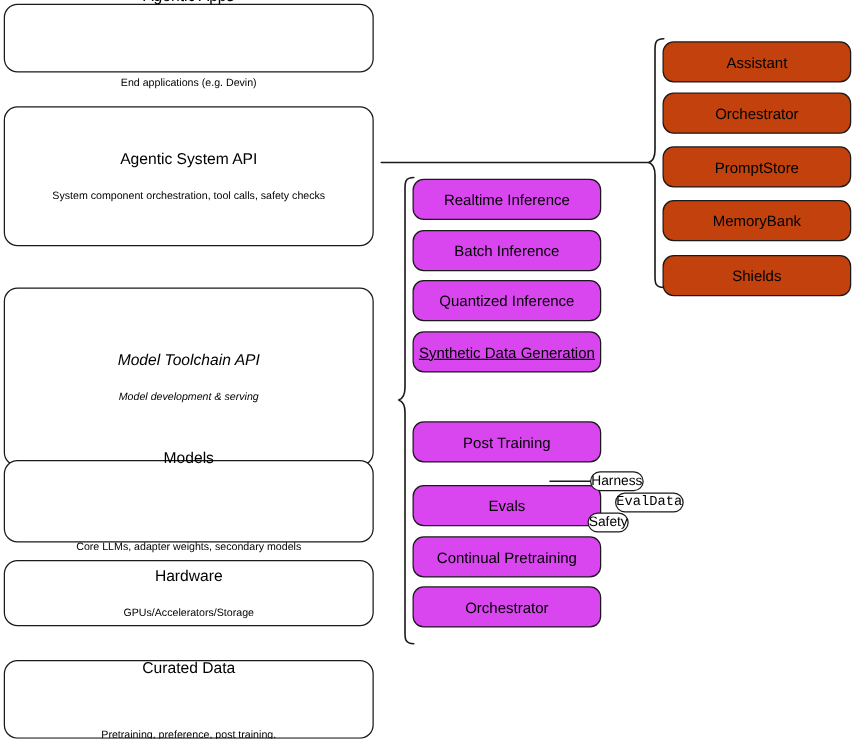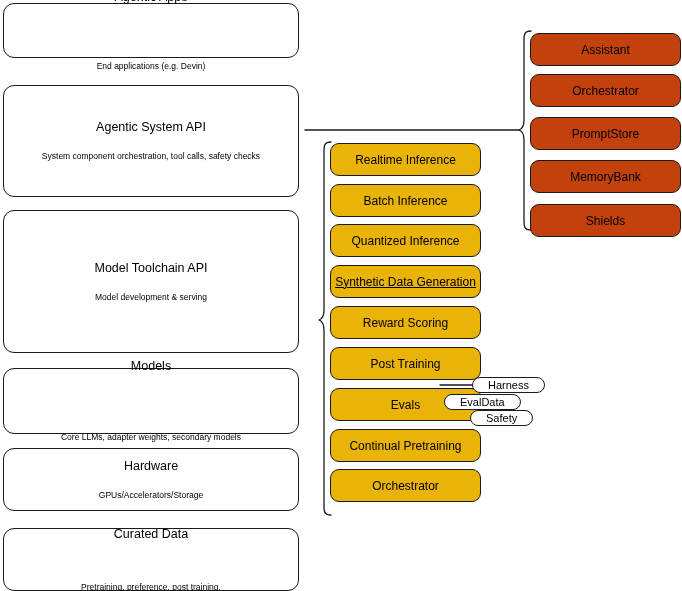--- a/index.html
+++ b/index.html
@@ -59,21 +59,21 @@
   
   .stack-box { left: 3px; width: 296px; }
 
   
   .chip {
     position: absolute;
     left: 330px;
     width: 151px;
     height: 33px;
     box-sizing: border-box;
-    background: #eab308;
+    background: #d946ef;
     border: 1.3px solid #1a1a1a;
     border-radius: 9px;
     display: flex;
     align-items: center;
     justify-content: center;
     font-size: 12px;
     white-space: nowrap;
   }
 
   
@@ -99,21 +99,21 @@
     box-sizing: border-box;
     background: #ffffff;
     border: 1.3px solid #1a1a1a;
     border-radius: 999px;
     height: 16px;
     display: flex;
     align-items: center;
     justify-content: center;
     font-size: 11px;
     white-space: nowrap;
-    padding: 0 15px;
+    padding: 0 0;
   }
 </style>
 </head>
 <body>
 
 <div id="canvas">
 
   <svg id="svg-layer" viewBox="0 0 682 591" xmlns="http://www.w3.org/2000/svg">
     <g fill="none" stroke="#1a1a1a" stroke-width="1.3" stroke-linecap="round" stroke-linejoin="round">
 
@@ -143,52 +143,51 @@
   <div class="box stack-box" style="top:3px;   height:55px;gap:40px;">
     <div class="title">Agentic Apps</div>
     <div class="subtitle">End applications (e.g. Devin)</div>
   </div>
 
   <div class="box stack-box" style="top:85px;  height:112px;">
     <div class="title">Agentic System API</div>
     <div class="subtitle">System component orchestration, tool calls, safety checks</div>
   </div>
 
-  <div class="box stack-box" style="top:210px; height:143px;">
+  <div class="box stack-box" style="top:230px; height:143px;font-style:italic;">
     <div class="title">Model Toolchain API</div>
     <div class="subtitle">Model development &amp; serving</div>
   </div>
 
   <div class="box stack-box" style="top:368px; height:66px;gap:42px;">
     <div class="title">Models</div>
     <div class="subtitle">Core LLMs, adapter weights, secondary models</div>
   </div>
 
-  <div class="box stack-box" style="top:448px; height:63px;">
+  <div class="box stack-box" style="top:448px; height:53px;">
     <div class="title">Hardware</div>
     <div class="subtitle">GPUs/Accelerators/Storage</div>
   </div>
 
   <div class="box stack-box" style="top:528px; height:63px;gap:24px;">
     <div class="title">Curated Data</div>
     <div class="subtitle">Pretraining, preference, post training.</div>
   </div>
 
   <div class="chip" style="top:143px;">Realtime Inference</div>
   <div class="chip" style="top:184px;">Batch Inference</div>
   <div class="chip" style="top:224px;">Quantized Inference</div>
   <div class="chip" style="top:265px;text-decoration:underline;">Synthetic Data Generation</div>
-  <div class="chip" style="top:306px;">Reward Scoring</div>
-  <div class="chip" style="top:347px;">Post Training</div>
+  <div class="chip" style="top:337px;">Post Training</div>
   <div class="chip" style="top:388px;">Evals</div>
   <div class="chip" style="top:429px;">Continual Pretraining</div>
   <div class="chip" style="top:469px;">Orchestrator</div>
 
   <div class="pill" style="left:472px; top:377px;">Harness</div>
-  <div class="pill" style="left:444px; top:394px;">EvalData</div>
+  <div class="pill" style="left:492px; top:394px;font-family:Liberation Mono, monospace;">EvalData</div>
   <div class="pill" style="left:470px; top:410px;">Safety</div>
 
   <div class="rchip" style="top:33px;">Assistant</div>
   <div class="rchip" style="top:74px;">Orchestrator</div>
   <div class="rchip" style="top:117px;">PromptStore</div>
   <div class="rchip" style="top:160px;">MemoryBank</div>
   <div class="rchip" style="top:204px;">Shields</div>
 
 </div>
 

